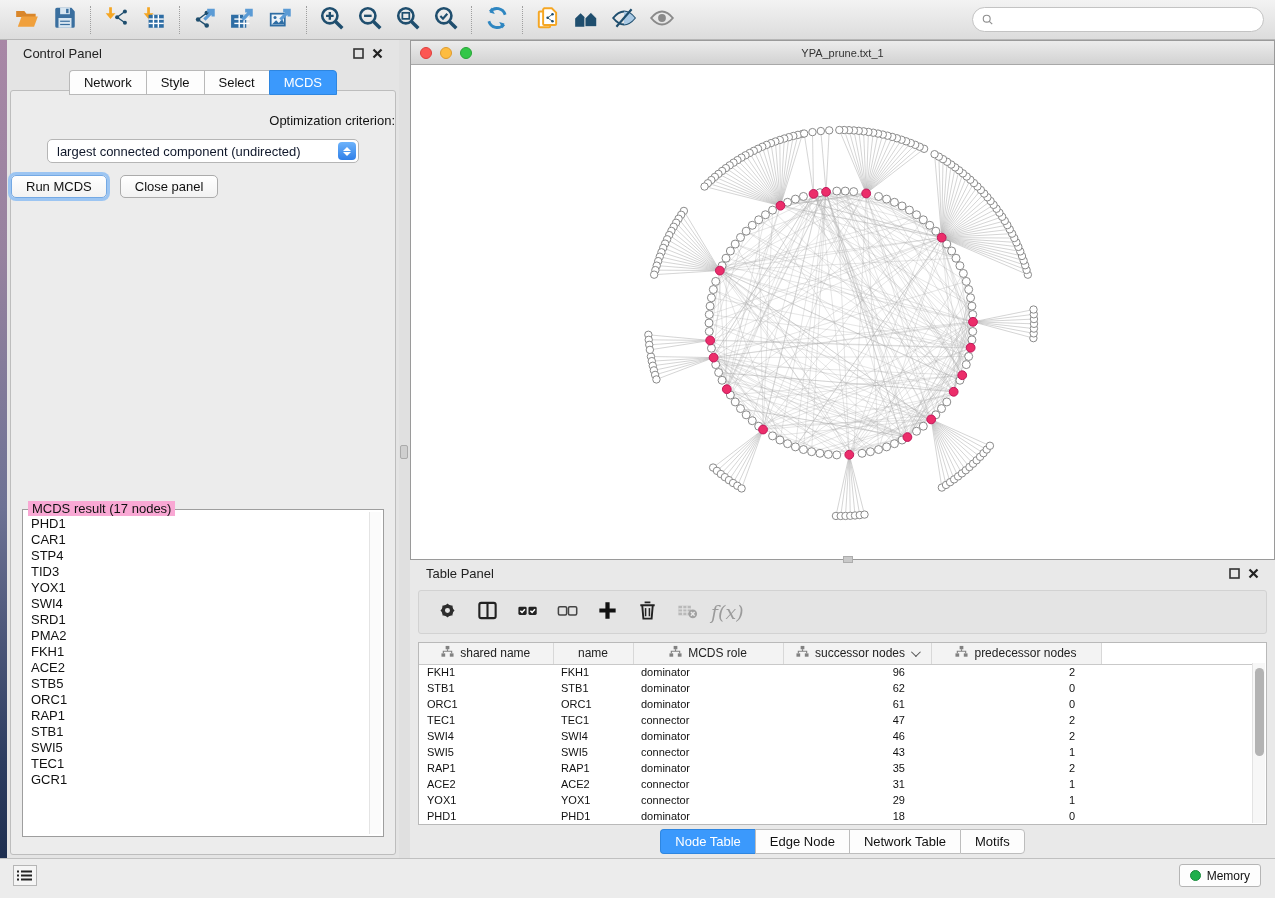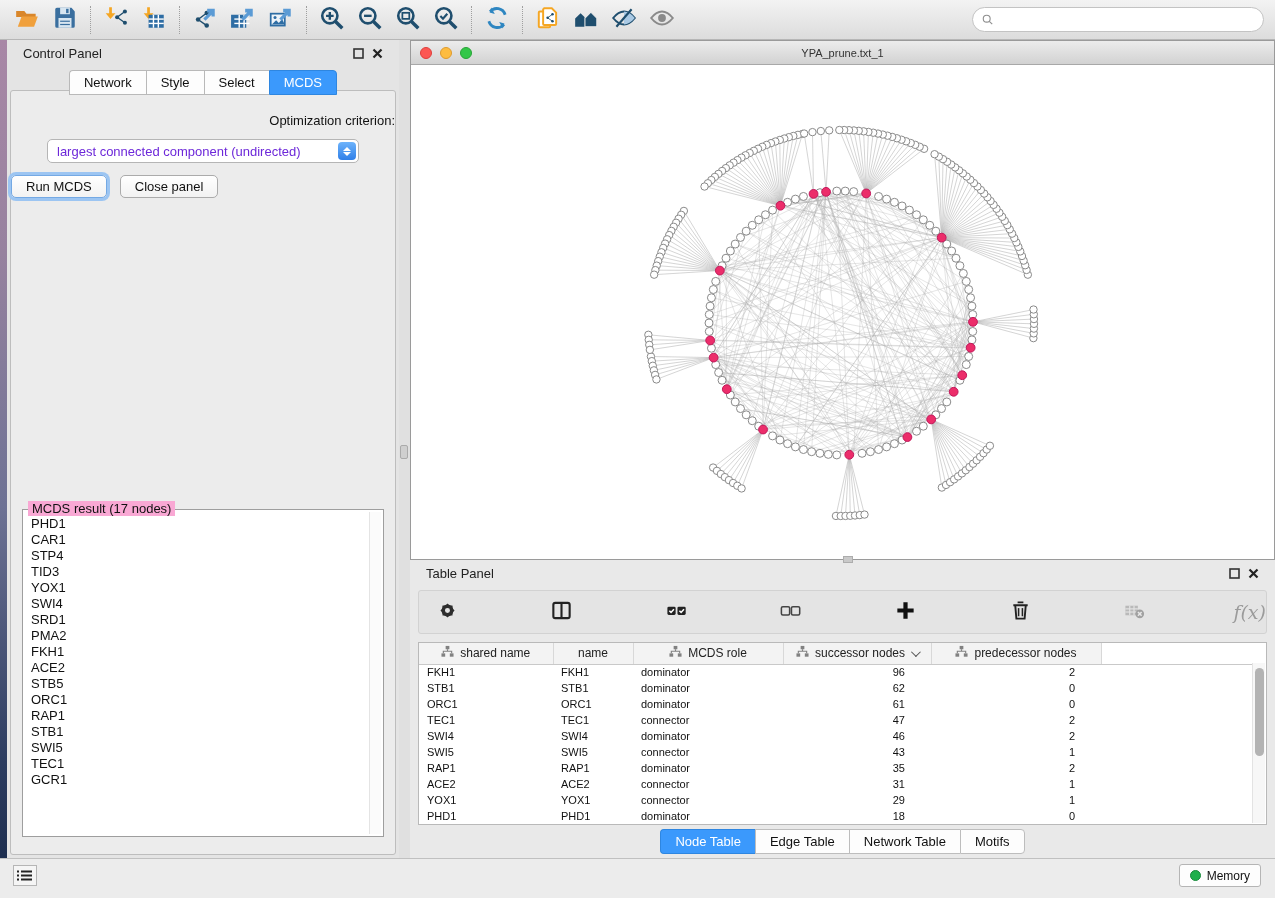--- a/index.html
+++ b/index.html
@@ -33,21 +33,21 @@
   .cp-tabs { position:absolute; left:0; right:0; top:30px; display:flex; justify-content:center; z-index:3; }
   .cp-tab { font-size:13px; padding:4px 14px; background:#fdfdfd; border:1px solid #b9b9b9; border-right:none;
     color:#111; }
   .cp-tab:first-child { border-radius:4px 0 0 0; }
   .cp-tab:last-child { border-right:1px solid #b9b9b9; border-radius:0 4px 0 0; }
   .cp-tab.sel { background:#3b99fc; color:#fff; border-color:#2e86e0; }
   .cp-inner { position:absolute; left:3px; right:3px; top:50px; bottom:3px;
     background:#ececec; border:1px solid #bdbdbd; border-radius:3px; }
   .opt-label { text-align:right; font-size:13px; color:#111; margin-top:22px; }
   .criterion { margin:11px auto 0; width:312px; height:24px; background:#fff; border:1px solid #b5b5b5;
-    border-radius:5px; display:flex; align-items:center; font-size:13px; color:#6d28d9; padding-left:9px; position:relative; }
+    border-radius:5px; display:flex; align-items:center; font-size:13px; color:#0f172a; padding-left:9px; position:relative; }
   .criterion .stepper { position:absolute; right:2px; top:2px; width:18px; height:18px; border-radius:4px;
     background:linear-gradient(180deg,#6db3fb,#2f7fe8); display:flex; flex-direction:column; align-items:center; justify-content:center; gap:1px; }
   .stepper i { display:block; width:0; height:0; border-left:4px solid transparent; border-right:4px solid transparent; }
   .stepper .up { border-bottom:4px solid #fff; }
   .stepper .dn { border-top:4px solid #fff; }
   .btn-row { display:flex; justify-content:flex-start; gap:13px; margin-top:12px; }
   .mac-btn { font-size:13px; color:#111; background:linear-gradient(180deg,#ffffff,#f2f2f2);
     border:1px solid #ababab; border-radius:5px; padding:3px 14px; }
   .mac-btn.focus { box-shadow:0 0 0 3px #9cc5f2; border-color:#74a9e4; }
   .result-group { position:absolute; left:11px; right:11px; top:418px; bottom:17px; }
@@ -70,21 +70,21 @@
   .light.red { background:#fc5753; border:1px solid #df3e3a; }
   .light.yel { background:#fdbc40; border:1px solid #de9b2d; }
   .light.grn { background:#33c748; border:1px solid #27a436; }
   .nw-title { font-size:11px; color:#333; }
   .net-canvas { display:block; width:863px; height:494px; background:#fff; }
 
   
   .table-panel { position:absolute; left:410px; top:560px; width:865px; height:298px; background:#e9e9e9; }
   .tp-divider-grip { position:absolute; left:50%; top:-4px; width:10px; height:7px; background:#c9c9c9; border:1px solid #adadad; }
   .tp-toolbar { position:absolute; left:8px; right:8px; top:30px; height:44px; background:#e4e4e4;
-    border:1px solid #d2d2d2; border-radius:3px; display:flex; align-items:center; padding-left:10px; gap:4px;justify-content:space-between; }
+    border:1px solid #d2d2d2; border-radius:3px; display:flex; align-items:center; padding-left:10px; gap:4px; }
   .tp-btn { width:36px; height:34px; display:flex; align-items:center; justify-content:center; }
   .fx-label { font-size:19px; font-family:"DejaVu Serif", serif; font-style:italic; color:#9b9b9b; margin-left:2px; }
   .tp-table-wrap { position:absolute; left:8px; right:8px; top:82px; bottom:33px; background:#fff; border:1px solid #b9b9b9; overflow:hidden; }
   table.nodes { border-collapse:collapse; table-layout:fixed; }
   .nodes th { height:21px; background:#f3f3f3; border-right:1px solid #d8d8d8; border-bottom:1px solid #c9c9c9;
     font-size:12px; font-weight:normal; color:#222; text-align:center; position:relative; white-space:nowrap; overflow:hidden;}
   .nodes th .hdr { display:flex; align-items:center; justify-content:center; gap:6px; padding:0 6px; }
   .nodes td { height:16px; font-size:11px; color:#111; padding:0 8px; white-space:nowrap; overflow:hidden; }
   .nodes td.num { text-align:right; padding-right:26px; }
   .sort-chev { width:7px; height:7px; border-right:1.5px solid #555; border-bottom:1.5px solid #555;
@@ -1193,21 +1193,21 @@
               <td></td>
             </tr>
           </tbody>
         </table>
       <div class="tp-scroll">
           <div class="tp-thumb"></div>
         </div>
     </div>
     <div class="tp-tabs" id="tp-tabs">
         <div class="tp-tab sel">Node Table</div>
-        <div class="tp-tab">Edge Table</div>
+        <div class="tp-tab">Edge Node</div>
         <div class="tp-tab">Network Table</div>
         <div class="tp-tab">Motifs</div>
       </div>
   </div>
 
   <div class="status-bar">
     <div class="list-btn">
       <svg width="16" height="13" viewBox="0 0 16 13">
         <g stroke="#222" stroke-width="2">
             <line x1="4" y1="2.5" x2="15" y2="2.5"></line>

